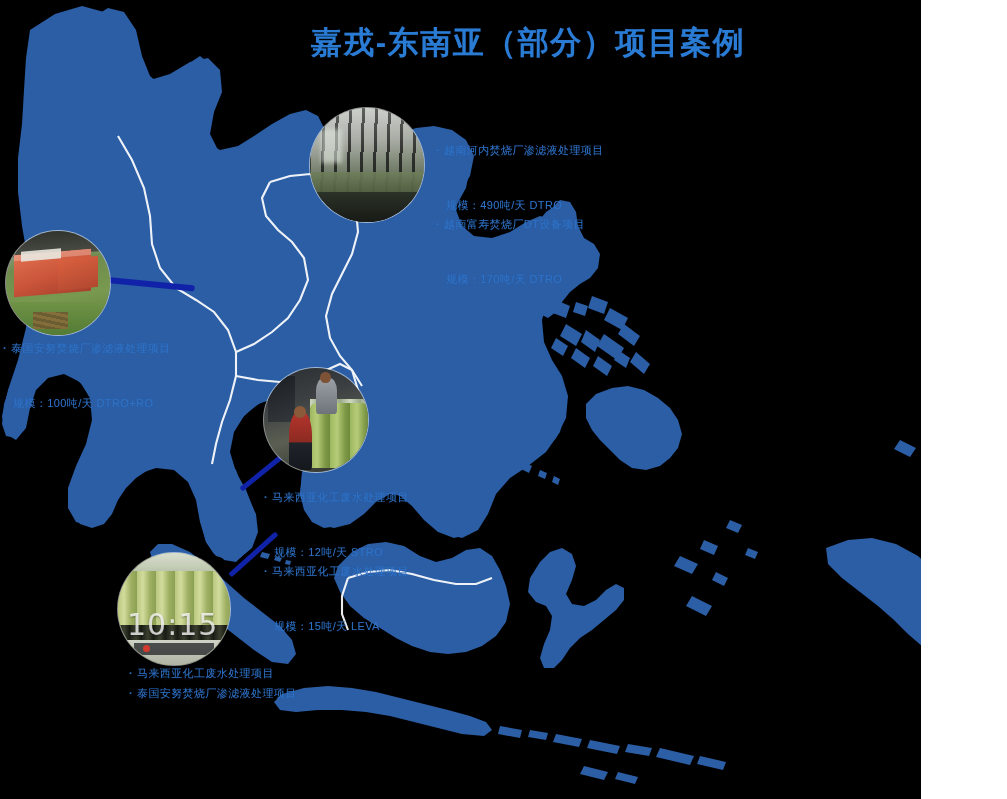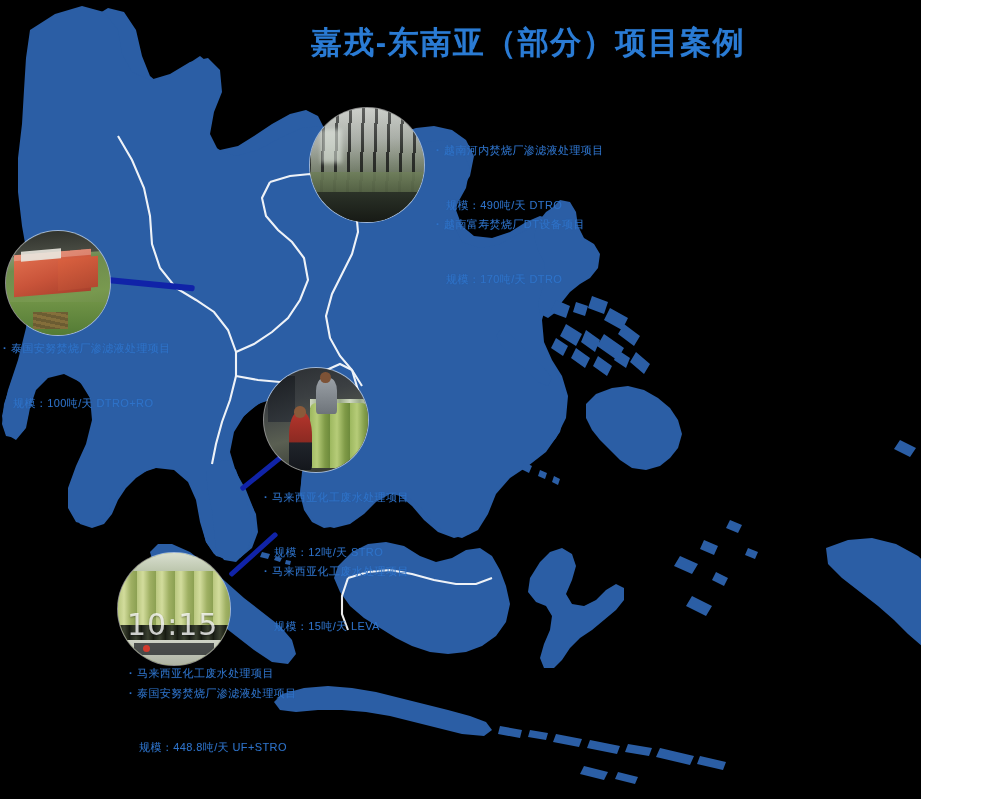--- a/index.html
+++ b/index.html
@@ -490,17 +490,16 @@
       <div class="l2">规模：15吨/天  LEVA</div>
     </div>
   </div>
 
   <div class="caption" style="left:130px; top:665px;">
     <div class="entry">
       <div class="l1">马来西亚化工废水处理项目</div>
     </div>
     <div class="entry">
       <div class="l1">泰国安努焚烧厂渗滤液处理项目</div>
-      <div class="l2">规模：448.8吨/天  UF+STRO</div>
     </div>
   </div>
 
 </div>
 
 </body></html>

